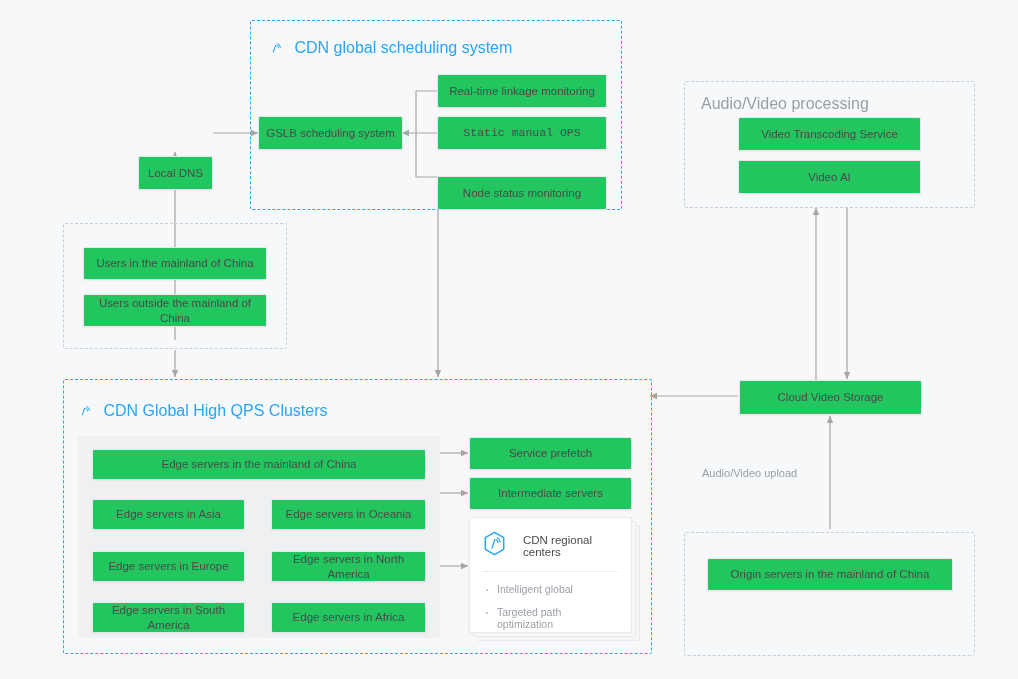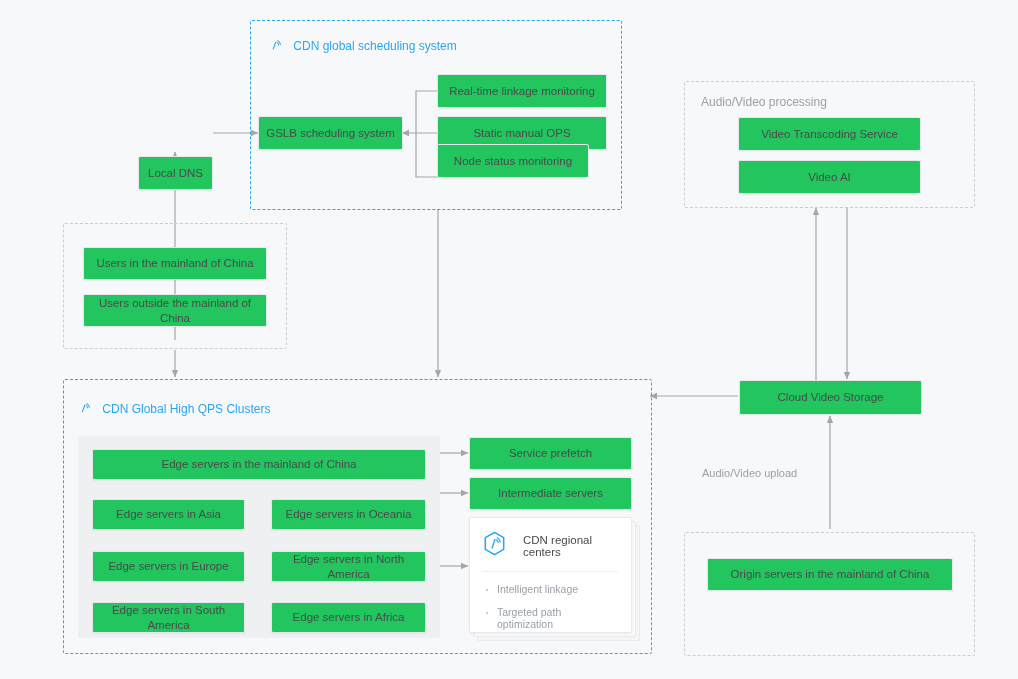--- a/index.html
+++ b/index.html
@@ -34,21 +34,21 @@
     position:absolute;
     box-sizing:border-box;
     border:1px dashed #c9ced6;
     border-radius:2px;
     background:transparent;
   }
   .group.blue{ border-color:#29a5f4; }
 
   .group-title{
     position:absolute;
-    font-size:12px;
+    font-size:16px;
     color:#9aa0a8;
     white-space:nowrap;
   }
   .group-title.blue{ color:#29a5f4; }
 
   
   .sig-icon{
     display:inline-block;
     vertical-align:-2px;
     margin-right:7px;
@@ -165,25 +165,25 @@
   </div>
 
   <div class="node" style="left:258px;top:116px;width:145px;height:34px;">
     <span>GSLB scheduling system</span>
   </div>
 
   <div class="node" style="left:437px;top:74px;width:170px;height:34px;">
     <span>Real-time linkage monitoring</span>
   </div>
 
-  <div class="node" style="left:437px;top:116px;width:170px;height:34px;">
+  <div class="node" style="left:437px;top:116px;width:170px;height:34px;font-family:Liberation Mono, monospace;">
     <span>Static manual OPS</span>
   </div>
 
-  <div class="node" style="left:437px;top:144px;width:152px;height:34px;">
+  <div class="node" style="left:437px;top:176px;width:170px;height:34px;">
     <span>Node status monitoring</span>
   </div>
 
   <div class="node" style="left:138px;top:116px;width:75px;height:34px;margin-top:40px;">
     <span>Local DNS</span>
   </div>
 
   <div class="group" style="left:63px;top:223px;width:224px;height:126px;"></div>
 
   <div class="node" style="left:83px;top:247px;width:184px;height:33px;">
@@ -281,21 +281,21 @@
             <path d="M8.6 18.2 L11.8 8.2 L13.3 8.2 L10.1 18.2 Z" fill="#29a5f4"></path>
             <path d="M14.0 9.2 a3.9 3.9 0 0 1 1.8 2.9" stroke="#29a5f4" stroke-width="1.3" fill="none" stroke-linecap="round"></path>
             <path d="M15.0 7.0 a6.1 6.1 0 0 1 3.0 4.4" stroke="#29a5f4" stroke-width="1.3" fill="none" stroke-linecap="round"></path>
           </svg>
         </span>
         <span class="title">CDN regional centers</span>
       </div>
       <div class="card-divider"></div>
       <div class="bullet">
         <span class="dot"></span>
-        <span>Intelligent linkage</span>
+        <span>Intelligent global</span>
       </div>
       <div class="bullet">
         <span class="dot"></span>
         <span>Targeted path optimization</span>
       </div>
     </div>
   </div>
 
 </div>
 

